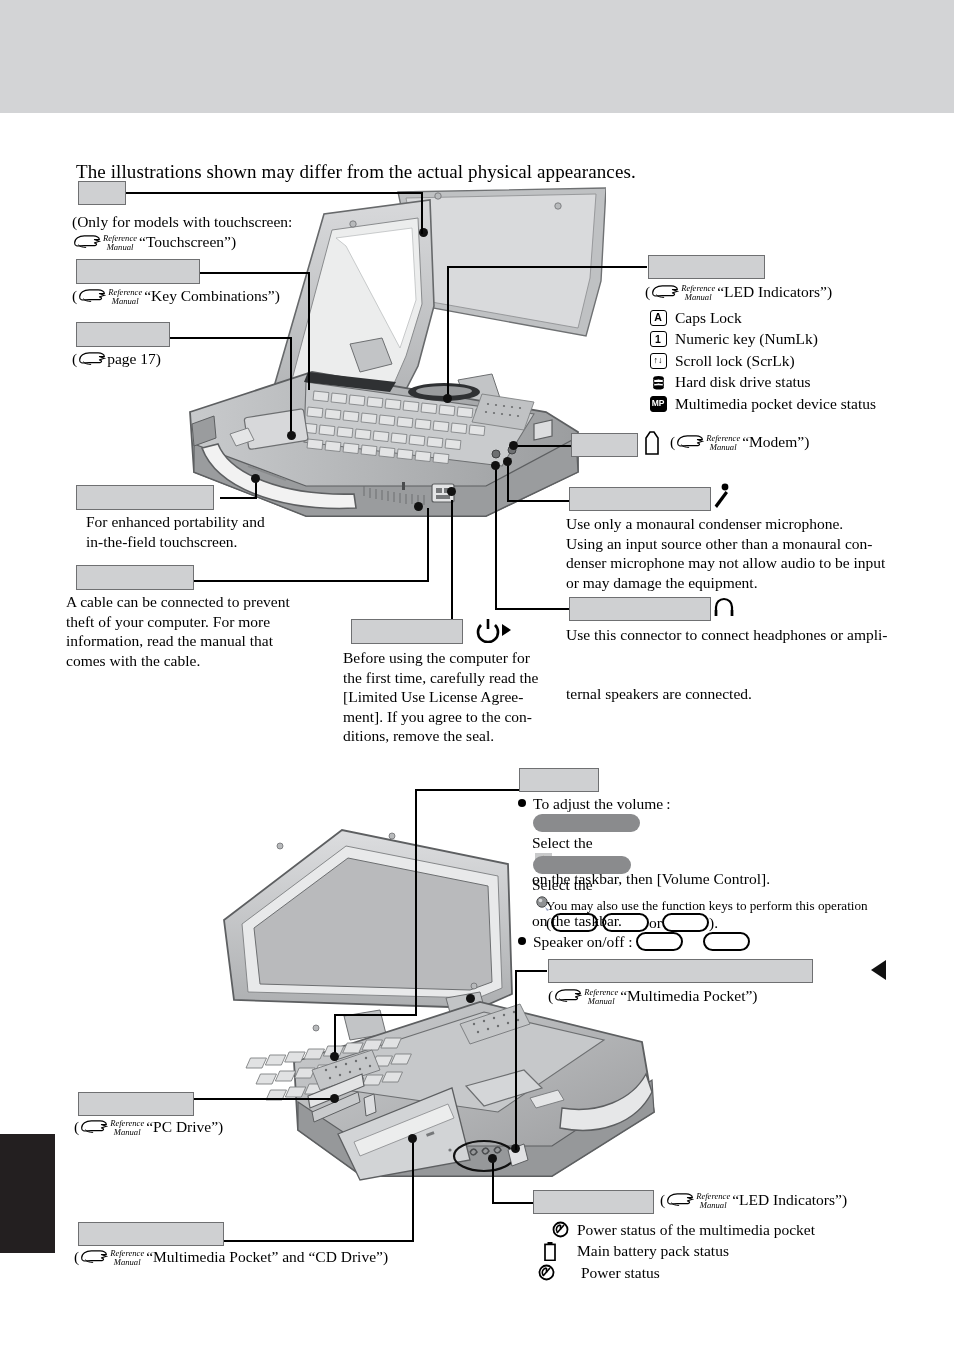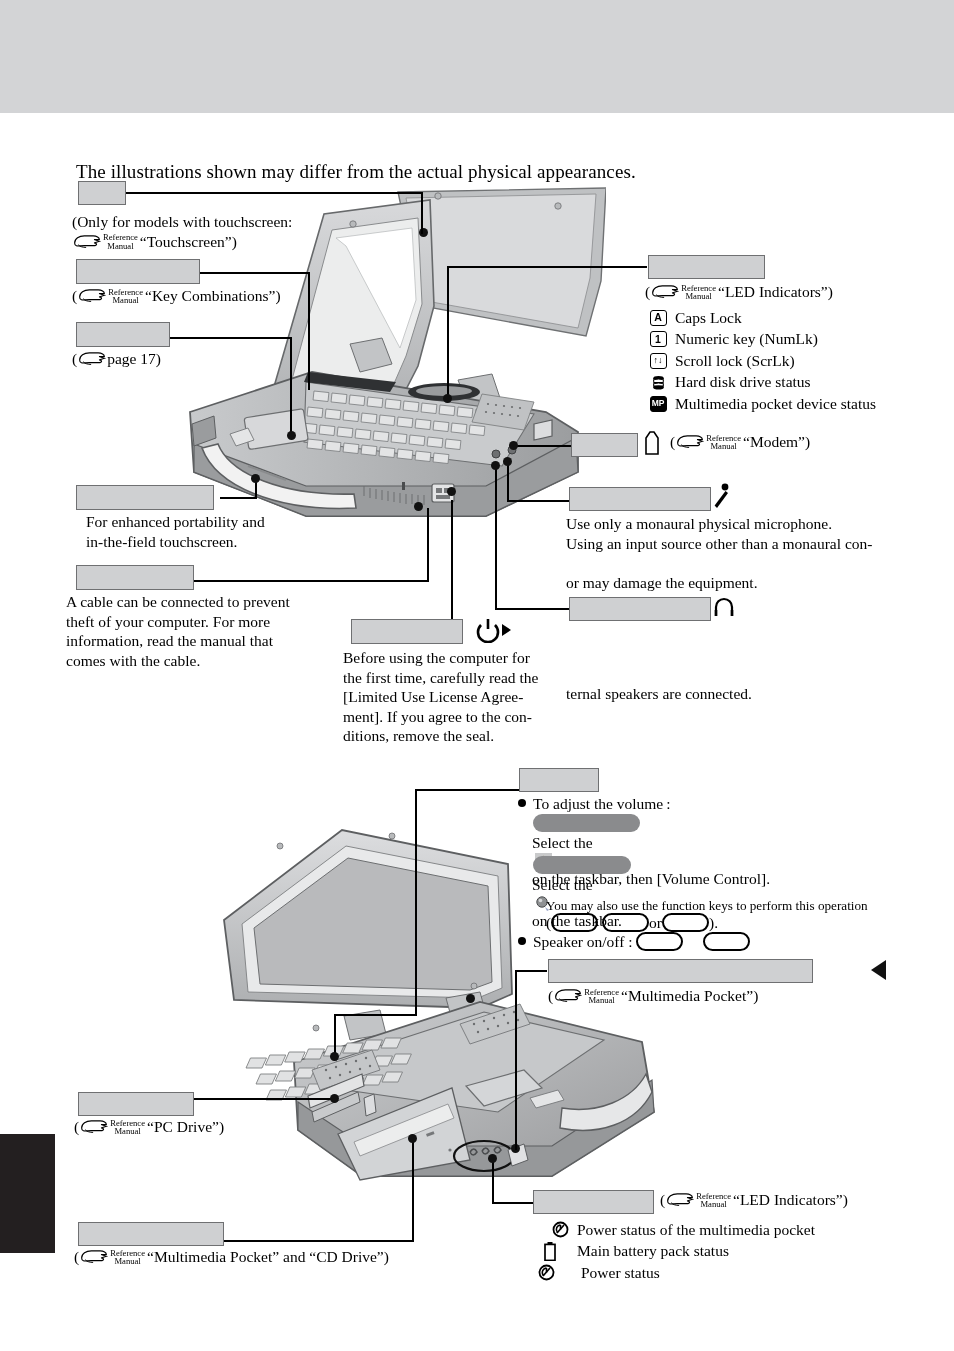--- a/index.html
+++ b/index.html
@@ -10,21 +10,21 @@
   .intro{position:absolute;left:64px;top:161px;font-size:19px;letter-spacing:.1px;margin-left:12px;}
   .redact{position:absolute;background:#cfd0d2;border:1px solid #6f7072;box-sizing:border-box;}
   .redact-dark{position:absolute;background:#8a8b8d;border-radius:9px;}
   .txt{position:absolute;font-size:15.5px;line-height:19.6px;}
   .small{font-size:13.2px;line-height:17px;}
   .bold{font-weight:normal;}
   .line{position:absolute;background:#000;}
   .hline{height:2px;}
   .vline{width:2px;}
   .dot{position:absolute;width:9px;height:9px;border-radius:50%;background:#111;}
-  .refwrap{display:inline-flex;align-items:flex-end;vertical-align:-4px;}
+  .refwrap{display:inline-flex;align-items:center;vertical-align:-4px;font-style:italic;}
   .hand{width:30px;height:16px;display:inline-block;vertical-align:-3px;}
   .refstack{display:inline-block;font-size:8.6px;line-height:8.6px;text-align:center;
             font-family:"Liberation Serif",serif;margin:0 2px 0 1px;vertical-align:1px;}
   .ledrow{display:flex;align-items:center;margin-top:3.5px;}
   .ledico{width:20px;height:17px;margin-right:7px;display:flex;align-items:center;justify-content:center;}
   .boxico{border:1.7px solid #000;border-radius:3px;font-size:10.5px;font-weight:bold;
           width:15px;height:14px;display:flex;align-items:center;justify-content:center;
           font-family:"Liberation Sans",sans-serif;line-height:1;}
   .keycap{display:inline-block;width:47px;height:19px;border:2.2px solid #000;
           border-radius:10px;vertical-align:-4px;box-sizing:border-box;}
@@ -353,33 +353,33 @@
     </span>
   </span><span>“Modem”)</span>
 </div>
 
 <div class="redact" style="left:569px;top:487px;width:142px;height:24px;"></div>
 <svg style="position:absolute;left:712px;top:483px;" width="20" height="30" viewBox="0 0 20 30">
   <circle cx="13" cy="4" r="3.4" fill="#000"></circle>
   <path d="M13.5 8 L16 10 L5 25 L2.6 22.6 Z" fill="#000"></path>
 </svg>
 <div class="txt" style="left:566px;top:514px;width:340px;">
-  <span>Use only a monaural physical microphone.</span><br>
+  <span>Use only a monaural condenser microphone.</span><br>
   <span>Using an input source other than a monaural con-</span><br>
-  <br>
+  <span>denser microphone may not allow audio to be input</span><br>
   <span>or may damage the equipment.</span>
 </div>
 
 <div class="redact" style="left:569px;top:597px;width:142px;height:24px;"></div>
 <svg style="position:absolute;left:713px;top:597px;" width="22" height="24" viewBox="0 0 22 24">
   <path d="M3 19 L3 10 A8 8 0 0 1 19 10 L19 19" fill="none" stroke="#000" stroke-width="2.2"></path>
   <path d="M3 13 L3 19 M19 13 L19 19" stroke="#000" stroke-width="2.6"></path>
 </svg>
 <div class="txt" style="left:566px;top:625px;width:340px;">
-  <br>
+  <span>Use this connector to connect headphones or ampli-</span><br>
   <br>
   <br>
   <span>ternal speakers are connected.</span>
 </div>
 
 <div class="illus" style="left:212px;top:812px;">
 <svg width="450" height="380" viewBox="0 0 450 380">
   <defs>
     <linearGradient id="gC" x1="0" y1="0" x2="0" y2="1">
       <stop offset="0" stop-color="#dcdddf"></stop>

